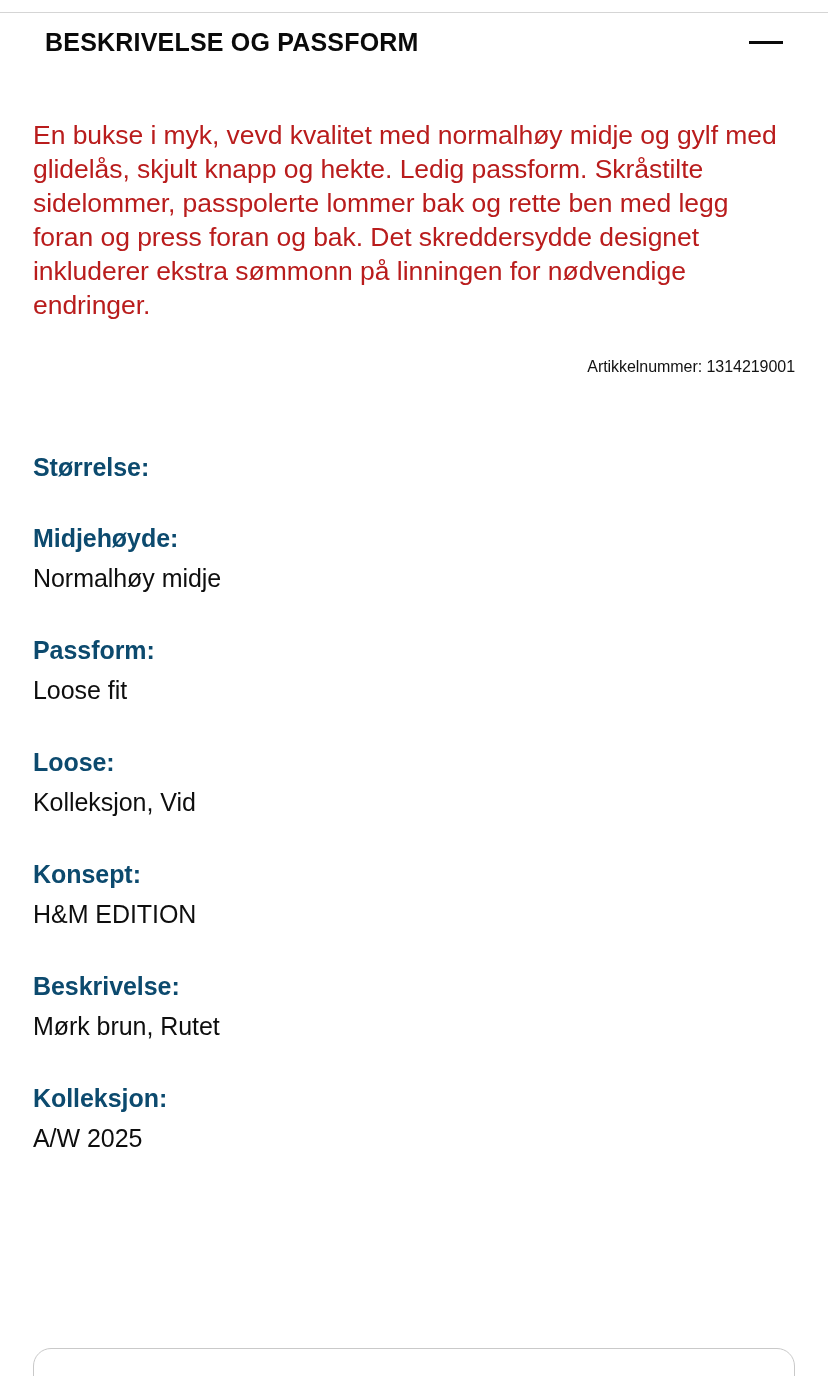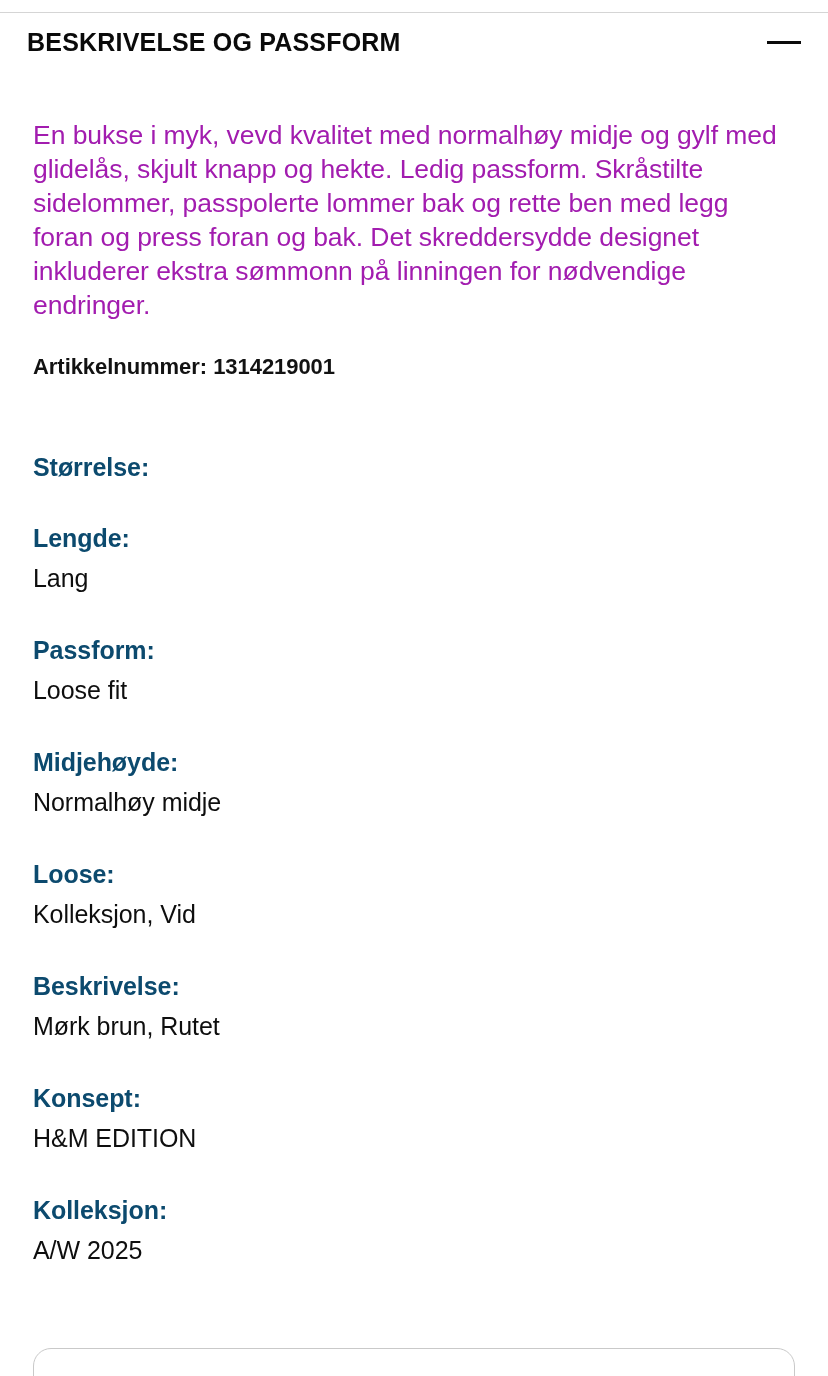--- a/index.html
+++ b/index.html
@@ -38,21 +38,21 @@
   
   .accordion-header {
     position: absolute;
     top: 13px;
     left: 0;
     width: 828px;
     height: 58px;
     display: flex;
     align-items: center;
     justify-content: space-between;
-    padding: 0 27px;
+    padding: 0 45px;
     cursor: pointer;
     background: transparent;
     border: 0;
   }
   .accordion-title {
     font-size: 25px;
     font-weight: 700;
     letter-spacing: 0.2px;
     line-height: 1;
     color: #0a0a0a;
@@ -80,33 +80,34 @@
     position: absolute;
     top: 118px;
     left: 33px;
     width: 762px;
   }
 
   .description {
     font-size: 26.5px;
     line-height: 34px;
     font-weight: 400;
-    color: #a21caf;
+    color: #b91c1c;
     margin: 0;
     width: 760px;
     letter-spacing: -0.05px;
   }
 
   .article-number {
-    font-size: 22px;
+    font-size: 16px;
     line-height: 28px;
-    font-weight: 700;
+    font-weight: 400;
     color: #121212;
     margin: 31px 0 0 0;
     letter-spacing: -0.05px;
+    text-align: right;
   }
 
   .attributes {
     margin-top: 70px;
   }
   .attr-group {
     margin-bottom: 39px;
   }
   .attr-group:last-child {
     margin-bottom: 12px;
@@ -160,51 +161,47 @@
     <p class="description">En bukse i myk, vevd kvalitet med normalhøy midje og gylf med glidelås, skjult knapp og hekte. Ledig passform. Skråstilte sidelommer, passpolerte lommer bak og rette ben med legg foran og press foran og bak. Det skreddersydde designet inkluderer ekstra sømmonn på linningen for nødvendige endringer.</p>
 
     <p class="article-number">Artikkelnummer: 1314219001</p>
 
     <div class="attributes">
 
       <div class="attr-group size">
         <p class="attr-label">Størrelse:</p>
       </div>
 
-      <div class="attr-group">
-        <p class="attr-label">Lengde:</p>
-        <p class="attr-value">Lang</p>
+
+      <div class="attr-group">
+        <p class="attr-label">Midjehøyde:</p>
+        <p class="attr-value">Normalhøy midje</p>
       </div>
 
       <div class="attr-group">
         <p class="attr-label">Passform:</p>
         <p class="attr-value">Loose fit</p>
       </div>
 
       <div class="attr-group">
-        <p class="attr-label">Midjehøyde:</p>
-        <p class="attr-value">Normalhøy midje</p>
-      </div>
-
-      <div class="attr-group">
         <p class="attr-label">Loose:</p>
         <p class="attr-value">Kolleksjon, Vid</p>
       </div>
 
       <div class="attr-group">
+        <p class="attr-label">Konsept:</p>
+        <p class="attr-value">H&amp;M EDITION</p>
+      </div>
+
+      <div class="attr-group">
         <p class="attr-label">Beskrivelse:</p>
         <p class="attr-value">Mørk brun, Rutet</p>
       </div>
 
       <div class="attr-group">
-        <p class="attr-label">Konsept:</p>
-        <p class="attr-value">H&amp;M EDITION</p>
-      </div>
-
-      <div class="attr-group">
         <p class="attr-label">Kolleksjon:</p>
         <p class="attr-value">A/W 2025</p>
       </div>
 
     </div>
   </div>
 
   <div class="bottom-card"></div>
 
 </div>

